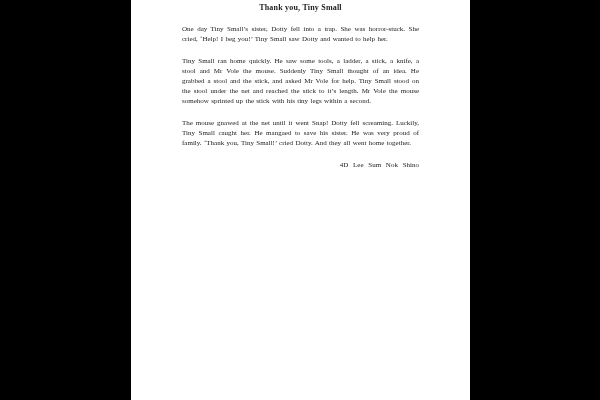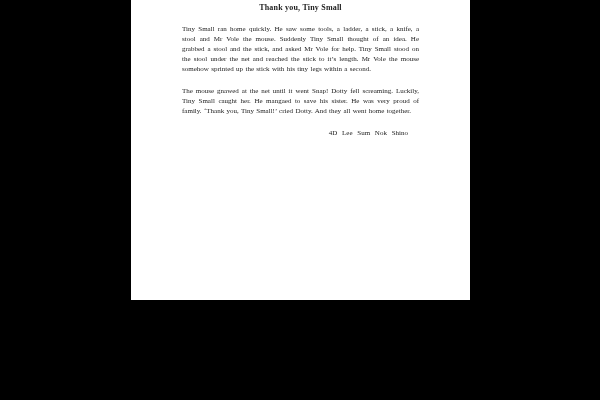--- a/index.html
+++ b/index.html
@@ -3,21 +3,21 @@
 <meta charset="utf-8">
 <style>
   html, body {
     margin: 0;
     padding: 0;
     background: #000000;
   }
   .canvas {
     position: relative;
     width: 600px;
-    height: 300px;
+    height: 400px;
     background: #000000;
     overflow: hidden;
   }
   .paper {
     position: absolute;
     left: 131px;
     top: 0;
     width: 339px;
     height: 400px;
     box-sizing: border-box;
@@ -36,30 +36,31 @@
   }
   .doc-paragraph {
     margin: 0 0 12px 0;
     font-size: 7px;
     line-height: 10px;
     text-align: justify;
     text-justify: inter-word;
     word-spacing: 0.6px;
   }
   .doc-signature {
-    margin: 11px;
+    margin: 0;
     font-size: 7px;
     line-height: 10px;
     text-align: right;
     word-spacing: 3px;
   }
 </style>
 </head>
 <body>
 
 <div class="canvas">
   <div class="paper">
     <h1 class="doc-title">Thank you, Tiny Small</h1>
+    <p class="doc-paragraph">One day Tiny Small’s sister, Dotty fell into a trap. She was horror-stuck. She cried, ‘Help! I beg you!’ Tiny Small saw Dotty and wanted to help her.</p>
     <p class="doc-paragraph">Tiny Small ran home quickly. He saw some tools, a ladder, a stick, a knife, a stool and Mr Vole the mouse. Suddenly Tiny Small thought of an idea. He grabbed a stool and the stick, and asked Mr Vole for help. Tiny Small stood on the stool under the net and reached the stick to it’s length. Mr Vole the mouse somehow sprinted up the stick with his tiny legs within a second.</p>
     <p class="doc-paragraph">The mouse gnawed at the net until it went Snap! Dotty fell screaming. Luckily, Tiny Small caught her. He mangaed to save his sister. He was very proud of family. ‘Thank you, Tiny Small!’ cried Dotty. And they all went home together.</p>
     <div class="doc-signature">4D Lee Sum Nok Shino</div>
   </div>
 </div>
 
 </body></html>

